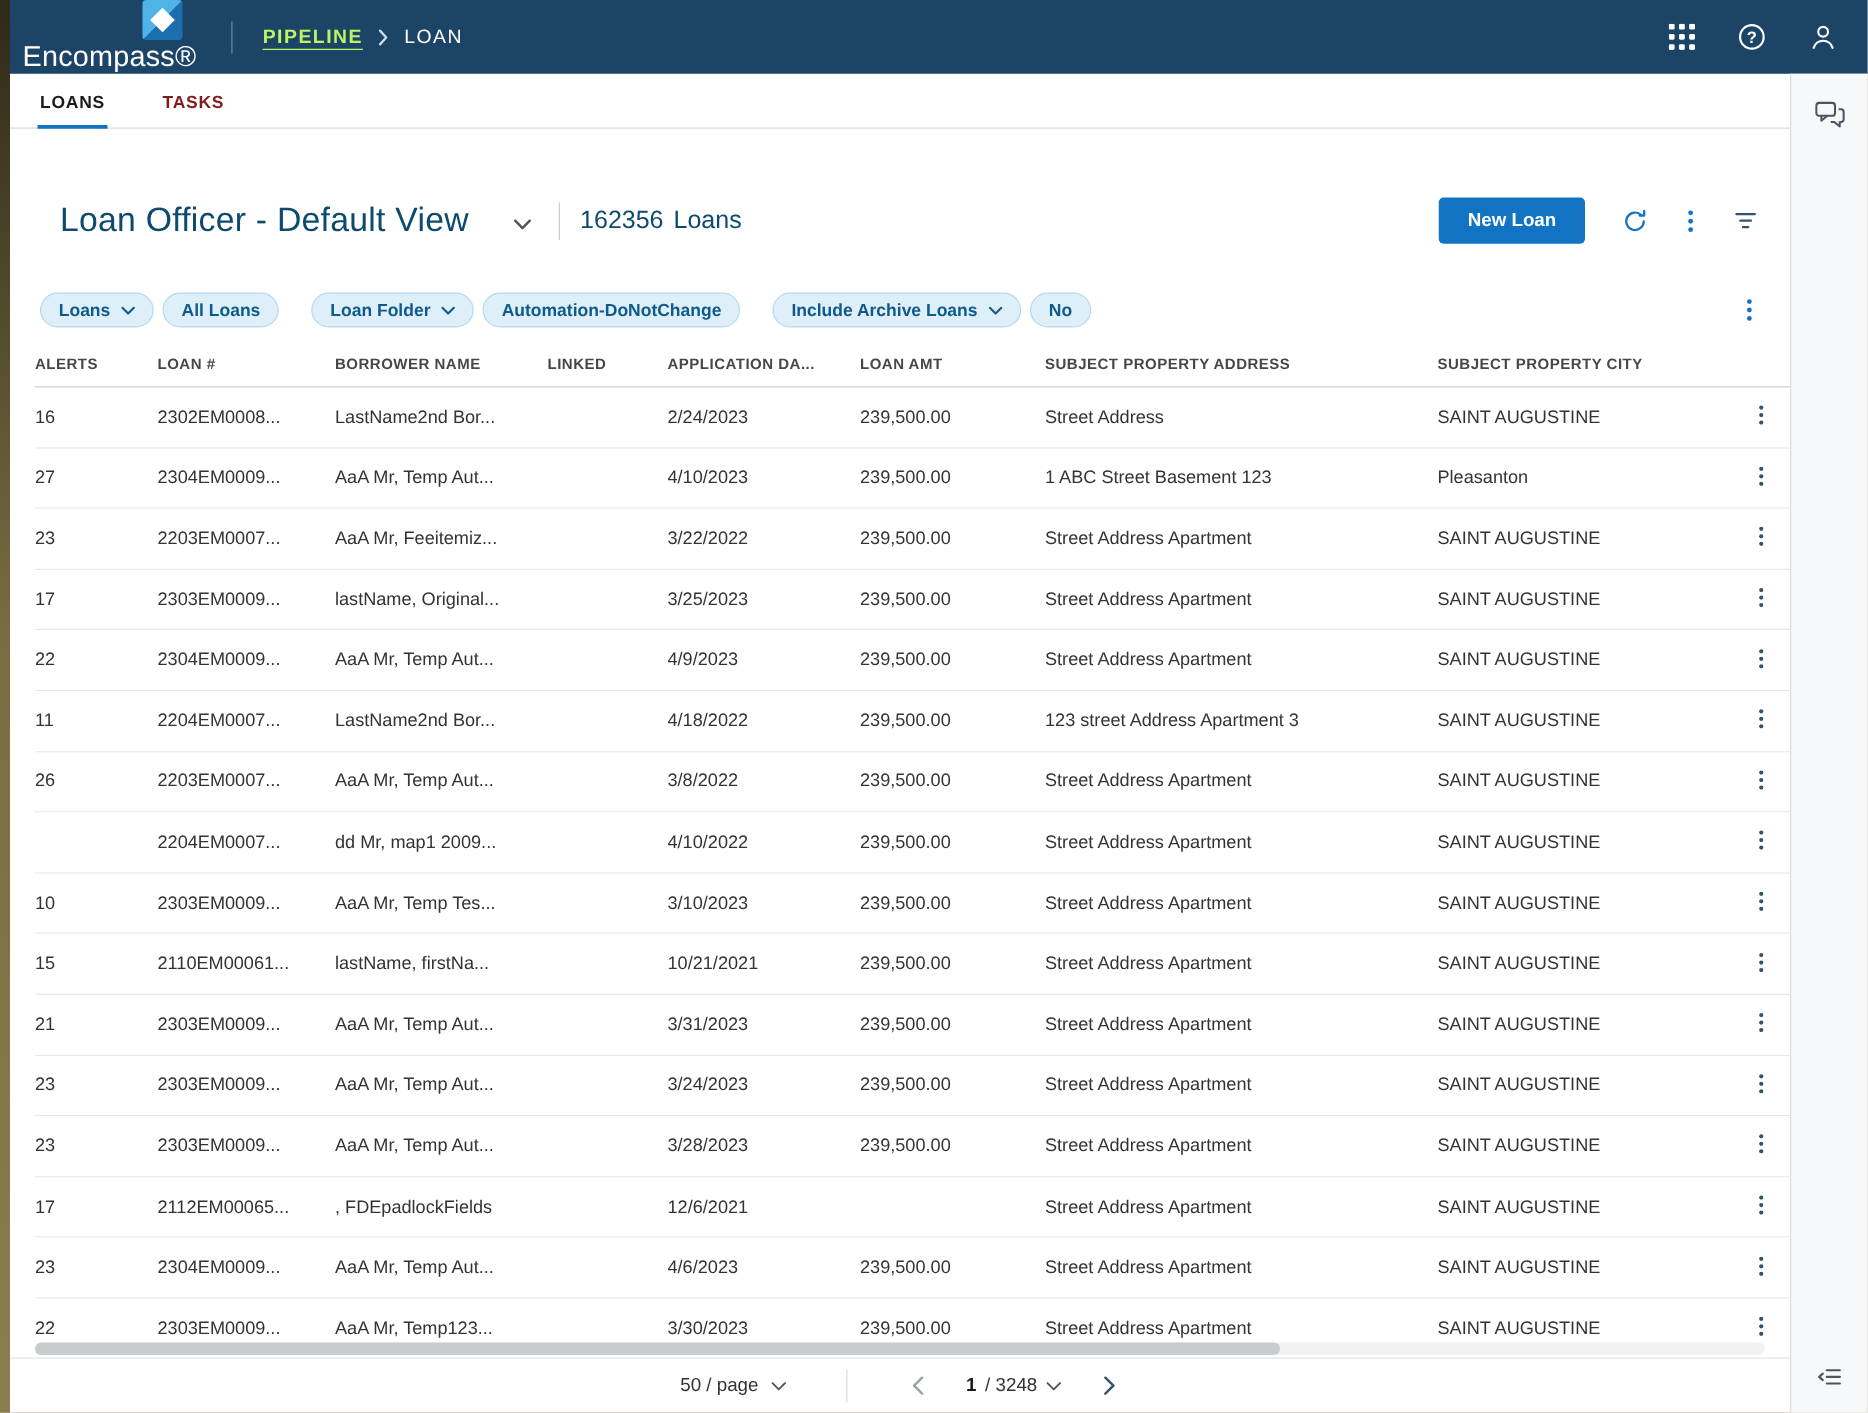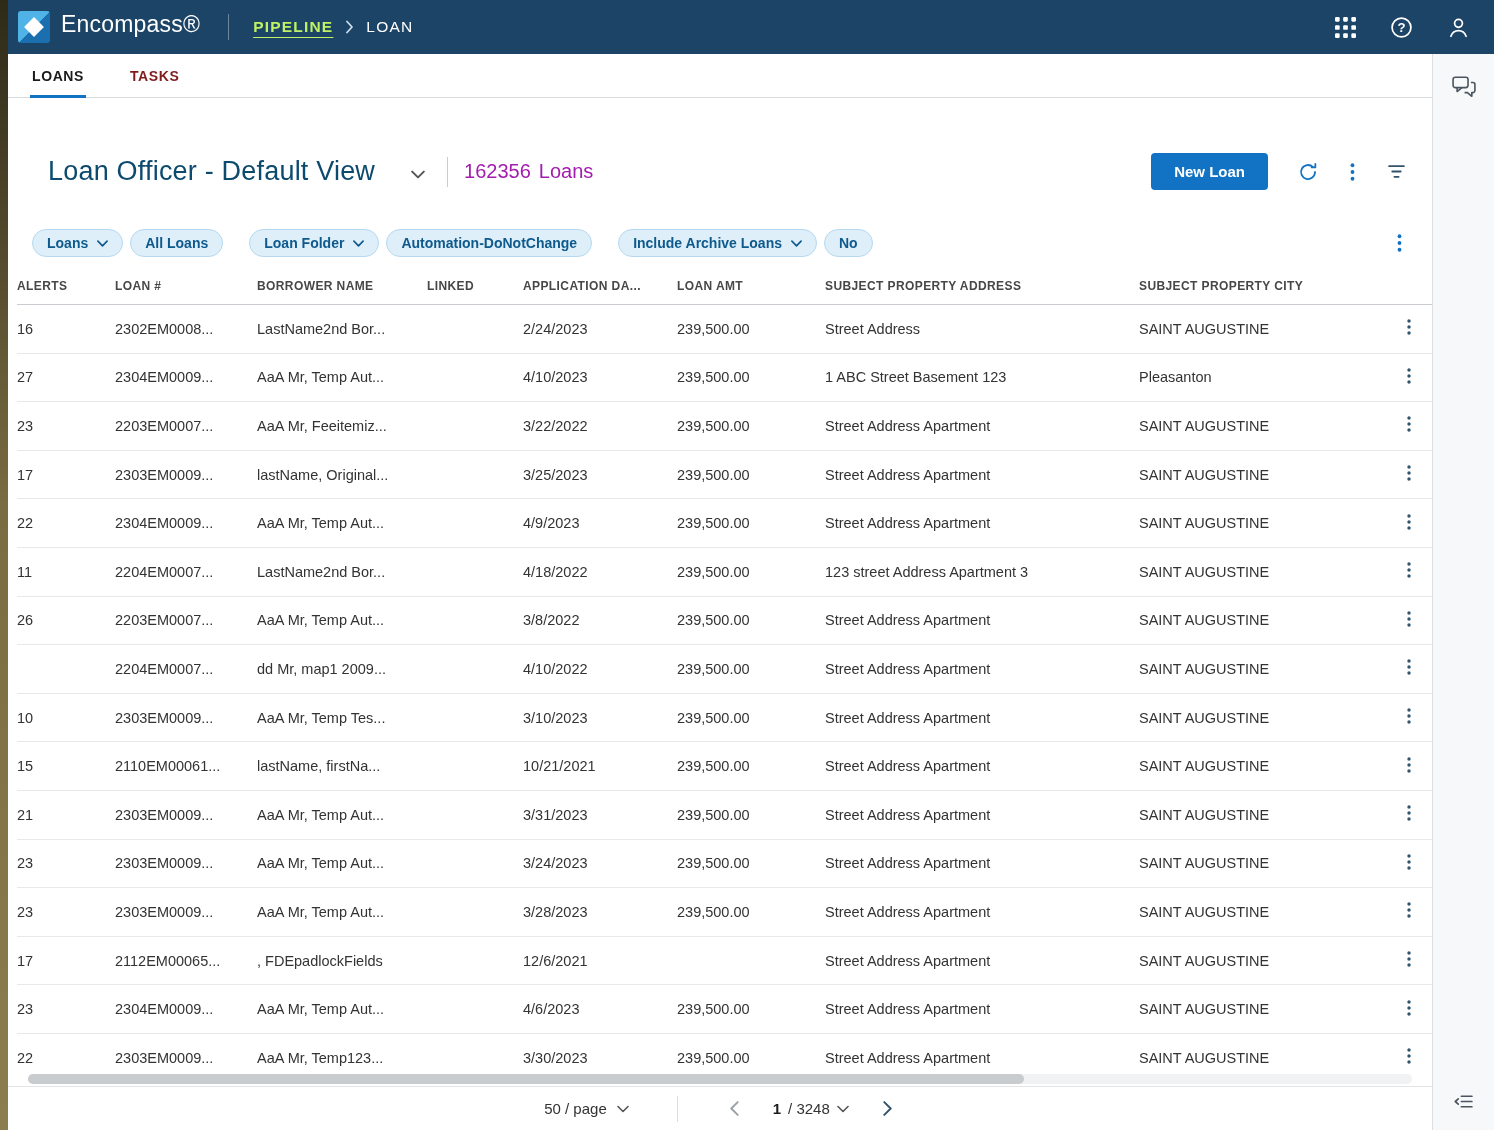--- a/index.html
+++ b/index.html
@@ -20,21 +20,21 @@
   .app{
     position:absolute; left:8px; top:0; right:0; bottom:0;
     background:#fff; display:flex; flex-direction:column;
   }
 
   
   .topbar{
     flex:0 0 54px; background:#1C4467; color:#fff;
     display:flex; align-items:center; padding:0 22px 0 10px;
   }
-  .brand{ display:flex; align-items:flex-start; }
+  .brand{ display:flex; align-items:flex-end;flex-direction:column; }
   .logo{
     width:32px; height:32px; border-radius:3px; position:relative; margin-right:11px;
     background:linear-gradient(135deg, #4FB3E8 0 50%, #1B6FAE 50% 100%);
   }
   .logo::after{
     content:""; position:absolute; left:9px; top:9px; width:14px; height:14px;
     background:#fff; transform:rotate(45deg);
   }
   .brand-text{ font-size:23px; font-weight:400; letter-spacing:.2px; }
   .topbar-divider{ width:1px; height:26px; background:rgba(255,255,255,.35); margin:0 24px 0 28px; }
@@ -72,21 +72,21 @@
     content:""; position:absolute; left:-2px; right:-2px; bottom:-1px; height:3px; background:#1273C4;
   }
 
   
   .content{ flex:1; display:flex; flex-direction:column; min-height:0; }
 
   .title-row{ display:flex; align-items:center; padding:42px 24px 26px; }
   .title-row h1{ margin:16px; font-size:27px; font-weight:400; color:#0c4a6e; letter-spacing:.2px; white-space:nowrap; }
   .chev-btn{ background:none; border:0; cursor:pointer; color:#555; margin:6px 0 0 14px; }
   .title-divider{ width:1px; height:30px; background:#C9CDD1; margin:0 16px; }
-  .loan-count{ font-size:20px; color:#a21caf; display:flex; gap:8px; align-items:baseline; }
+  .loan-count{ font-size:20px; color:#0c4a6e; display:flex; gap:8px; align-items:baseline; }
   .title-actions{ margin-left:auto; display:flex; align-items:center; gap:28px;padding-left:32px; }
   .btn-primary{
     background:#1273C4; color:#fff; border:0; border-radius:4px; cursor:pointer;
     font-size:15px; font-weight:600; padding:10px 23px;
   }
   .icon-btn.blue{ color:#1273C4; }
   .icon-btn.slate{ color:#33536B; }
 
   
   .chips-row{ display:flex; align-items:center; padding:0 28px 14px 24px; }
@@ -95,21 +95,21 @@
   .chip{
     display:flex; align-items:center; gap:9px; cursor:pointer;
     background:#DEEFFA; border:1px solid #B5D9F0; color:#0E5A8C;
     font-size:14px; font-weight:700; padding:5px 14px; border-radius:15px; white-space:nowrap;
   }
   .chip-chev{ display:flex; margin-top:1px; }
   .chips-kebab{ margin-left:auto; }
 
   
   .table{
-    flex:1; min-height:0; display:flex; flex-direction:column; padding-left:9px;
+    flex:1; min-height:0; display:flex; flex-direction:column; padding-left:20px;
     --cols: 98px 142px 170px 96px 154px 148px 314px minmax(0,1fr) 46px;
   }
   .thead{
     display:grid; grid-template-columns:var(--cols);
     border-bottom:1px solid #C9CDD1; padding:8px 0 11px; flex:0 0 auto;
   }
   .th{
     font-size:12px; font-weight:700; color:#474747; letter-spacing:.4px;
     white-space:nowrap; overflow:hidden; padding-right:10px; cursor:pointer;
   }

